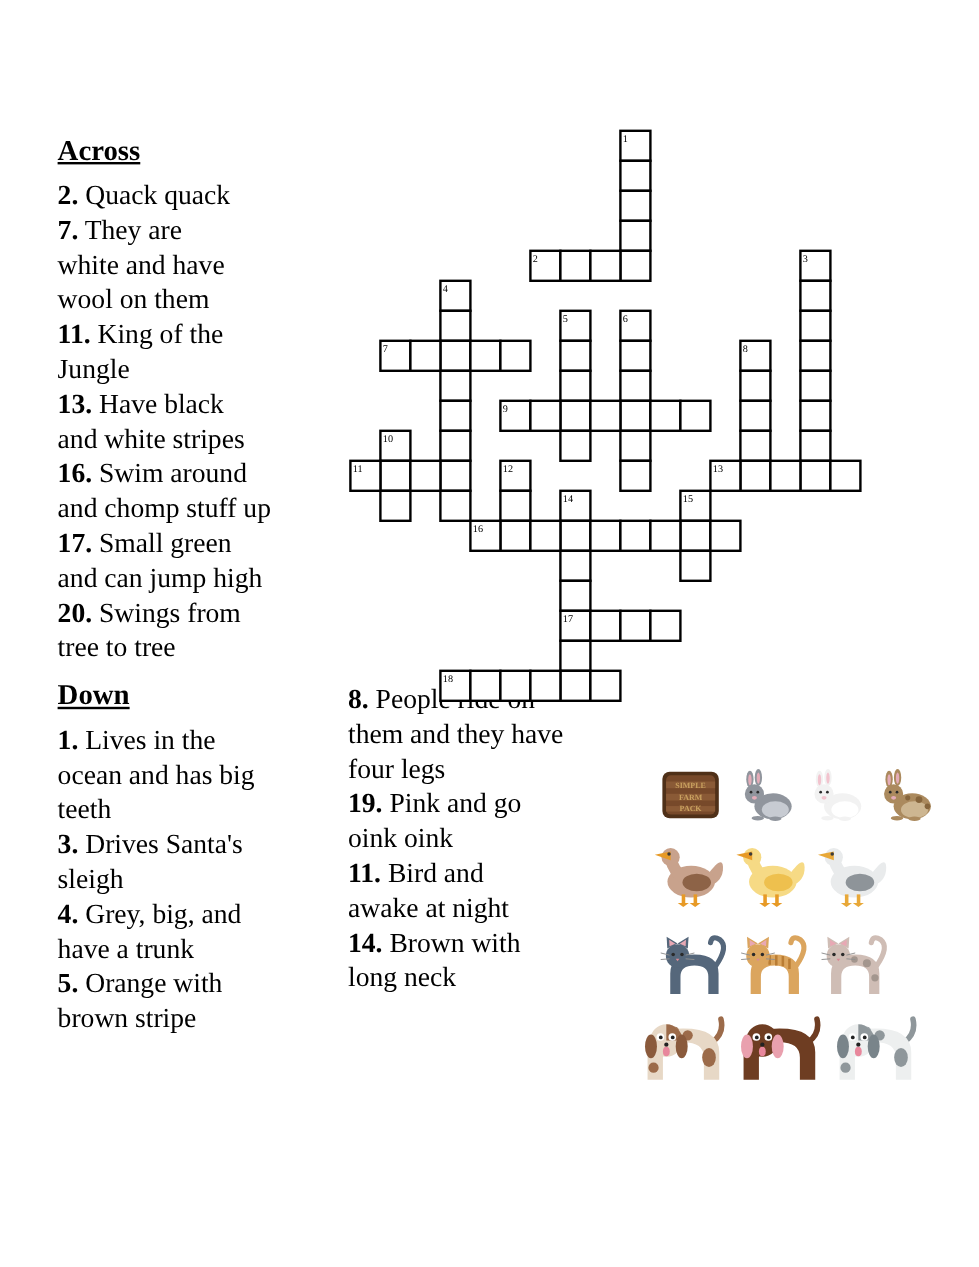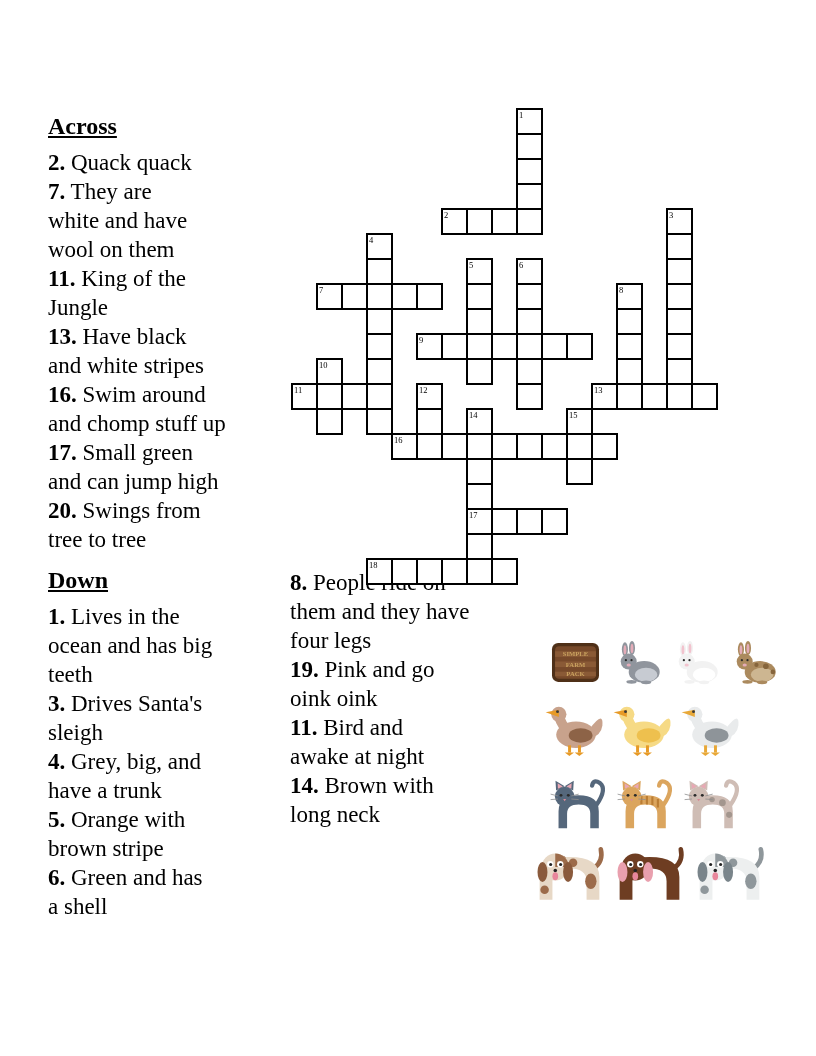--- a/index.html
+++ b/index.html
@@ -42,21 +42,20 @@
         <div class="clue"><b>16.</b> Swim around<br> and chomp stuff up</div>
         <div class="clue"><b>17.</b> Small green<br> and can jump high</div>
         <div class="clue"><b>20.</b> Swings from<br> tree to tree</div>
       </div>
     <div class="list-header down-h">Down</div>
     <div id="down-clues-1">
         <div class="clue"><b>1.</b> Lives in the<br> ocean and has big<br> teeth</div>
         <div class="clue"><b>3.</b> Drives Santa's<br> sleigh</div>
         <div class="clue"><b>4.</b> Grey, big, and<br> have a trunk</div>
         <div class="clue"><b>5.</b> Orange with<br> brown stripe</div>
-        <div class="clue"><b>6.</b> Green and has<br> a shell</div>
       </div>
   </div>
 
   <div class="clue-col col-mid">
     <div id="down-clues-2">
         <div class="clue"><b>8.</b> People ride on<br> them and they have<br> four legs</div>
         <div class="clue"><b>19.</b> Pink and go<br> oink oink</div>
         <div class="clue"><b>11.</b> Bird and<br> awake at night</div>
         <div class="clue"><b>14.</b> Brown with<br> long neck</div>
       </div>

